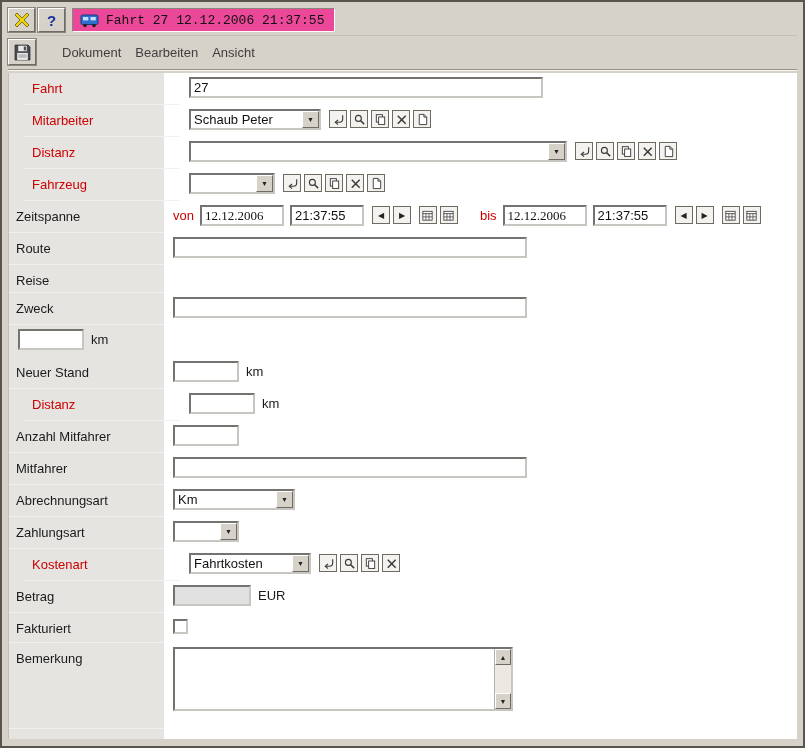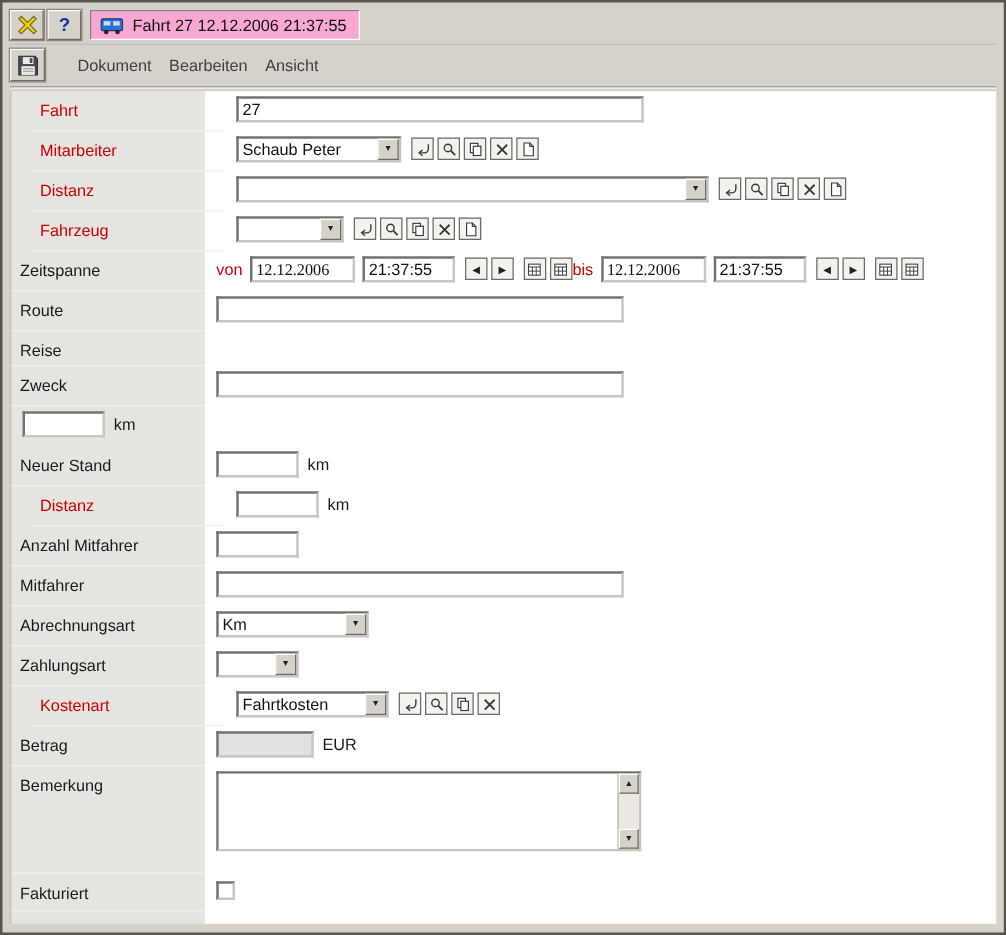--- a/index.html
+++ b/index.html
@@ -26,23 +26,24 @@
     background:#d6d2ca;
     border:1px solid; border-color:#ffffff #6f6b63 #6f6b63 #ffffff;
     outline:1px solid #8a867e;
     display:flex; align-items:center; justify-content:center;
     cursor:pointer; padding:0;
   }
   .help-glyph { color:#1d2f9e; font-weight:bold; font-size:15px; }
   .title-panel {
     height:24px; margin-left:4px;
     border:1px solid; border-color:#8a867e #ffffff #ffffff #8a867e;
-    background:#f9a8d4;
+    background:#ec4899;
     display:flex; align-items:center; gap:7px;
     padding:0 10px 0 7px;
+    font-family:Liberation Mono, monospace;
   }
   .title-text { font-size:13px; color:#111; white-space:nowrap; }
   
   .menubar { height:32px; display:flex; align-items:center; }
   .savebtn {
     width:28px; height:26px;
     background:#d6d2ca;
     border:1px solid; border-color:#ffffff #6f6b63 #6f6b63 #ffffff;
     outline:1px solid #8a867e;
     display:flex; align-items:center; justify-content:center;
@@ -70,21 +71,21 @@
   }
   .lbl.req { color:#cc0000;margin-left:16px; }
   .fld { flex:1; padding:4px 6px 0 9px; display:flex; align-items:flex-start; }
   
   .ti {
     height:21px; border:2px inset #c8c6c0; background:#fff;
     font-family:"Liberation Sans", sans-serif; font-size:13px;
     padding:1px 3px; color:#111;
   }
   .ti.dis { background:#e1e1e1; }
-  .w-lg { width:326px; }
+  .w-lg { width:354px; }
   .w-sm { width:66px; }
   .w-date { width:84px;font-family:Liberation Serif, serif; }
   .w-time { width:74px; }
   .w-betrag { width:78px; }
   .unit { font-size:13px; color:#1a1a1a; margin-left:7px; padding-top:3px; }
   
   .sel {
     height:21px; border:2px inset #c8c6c0; background:#fff;
     display:flex; align-items:stretch; cursor:pointer;
   }
@@ -106,21 +107,21 @@
   .ib {
     width:18px; height:18px;
     background:#f4f2ee;
     border:1px solid #6f6b63;
     display:flex; align-items:center; justify-content:center;
     cursor:pointer; padding:0;
   }
   .nav { font-size:8px; color:#222; }
   
   .ts-label { font-size:13px; color:#cc0000; padding-top:3px; margin-right:6px; }
-  .ts-label.bis { }
+  .ts-label.bis { margin-left:22px; }
   .ts-gap { width:6px; }
   .navgrp { display:flex; gap:3px; margin-left:8px; padding-top:1px; }
   
   .ta-wrap { position:relative; width:340px; height:64px; border:2px inset #c8c6c0; background:#fff; }
   .ta-wrap textarea {
     position:absolute; left:0; top:0; width:322px; height:60px;
     border:none; resize:none; outline:none;
     font-family:"Liberation Sans", sans-serif; font-size:13px; background:#fff;
   }
   .sbar {
@@ -550,38 +551,38 @@
     </div>
 
     <div class="row">
       <div class="lbl">Betrag</div>
       <div class="fld">
         <input class="ti w-betrag dis" disabled="" value="" style="">
         <span class="unit">EUR</span>
       </div>
     </div>
 
+    <div class="row h-fakturiert">
+      <div class="lbl">Fakturiert</div>
+      <div class="fld">
+        <div class="cb"></div>
+      </div>
+    </div>
+
     <div class="row h-bemerkung">
       <div class="lbl">Bemerkung</div>
       <div class="fld">
         <div class="ta-wrap">
           <textarea style=""></textarea>
           <div class="sbar">
             <button class="sbtn">
                 <span>▲</span>
               </button>
             <button class="sbtn">
                 <span>▼</span>
               </button>
           </div>
         </div>
       </div>
     </div>
 
-    <div class="row h-fakturiert">
-      <div class="lbl">Fakturiert</div>
-      <div class="fld">
-        <div class="cb"></div>
-      </div>
-    </div>
-
   </div>
 </div>
 
 </body></html>

